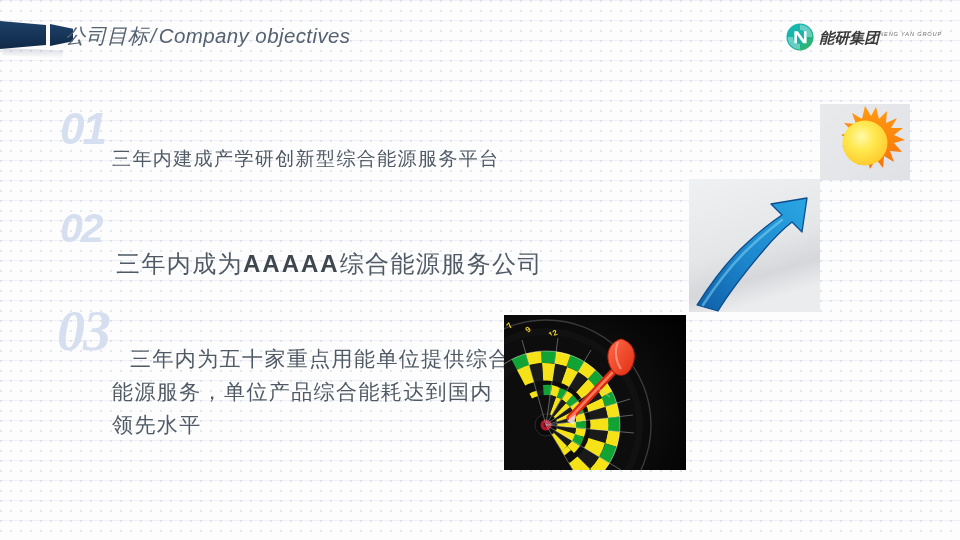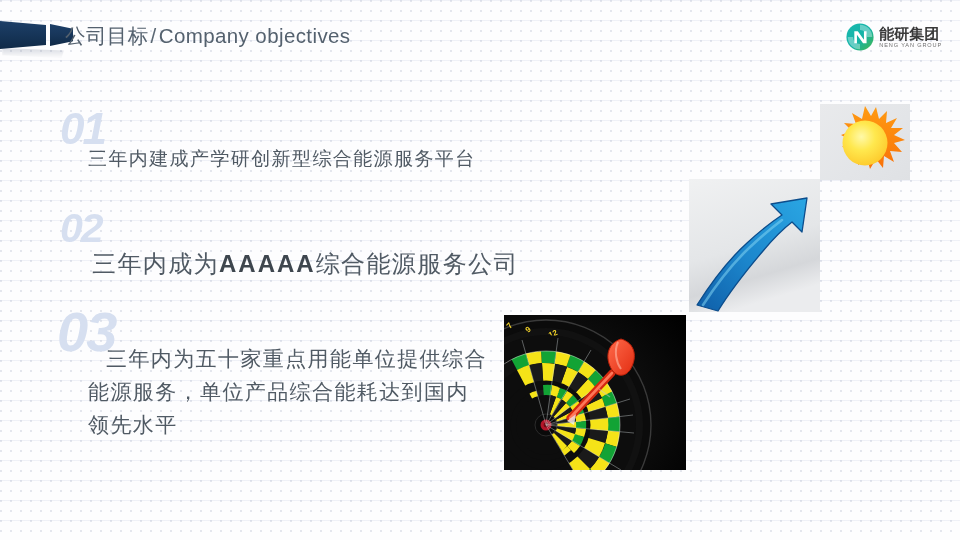--- a/index.html
+++ b/index.html
@@ -12,21 +12,21 @@
   #slide{
     position:relative;width:960px;height:540px;
     background-color:#fdfdfe;
     background-image:
       radial-gradient(circle at 1px 1px, rgba(190,196,214,.40) 0.9px, transparent 1.1px),
       linear-gradient(to bottom, rgba(228,231,240,.55) 1px, transparent 1px);
     background-size:10px 10px, 10px 20px;
     overflow:hidden;
   }
   
-  #header{position:absolute;left:0;top:0;width:960px;height:72px;}
+  #header{position:absolute;left:0;top:0;width:960px;height:72px;font-style:italic;}
   .banner-wrap{position:absolute;left:0;top:18px;width:72px;height:34px;}
   .banner-a{
     position:absolute;left:0;top:3px;width:46px;height:28px;
     background:linear-gradient(to bottom,#1d3f68 0%,#17365a 45%,#102a47 100%);
     clip-path:polygon(0 0,100% 14%,100% 86%,0 100%);
   }
   .banner-b{
     position:absolute;left:50px;top:6px;width:23px;height:22px;
     background:linear-gradient(to bottom,#1d3f68 0%,#17365a 50%,#102a47 100%);
     clip-path:polygon(0 0,100% 22%,100% 78%,0 100%);
@@ -39,37 +39,37 @@
   }
   #slide-title{
     position:absolute;left:65px;top:22px;
     font-size:20.5px;letter-spacing:.4px;color:#54616e;white-space:nowrap;
   }
   #slide-title .cn{color:#54616e;}
   #slide-title .sep{color:#5a6773;padding:0 2px;}
   
   #logo{position:absolute;right:18px;top:22px;height:30px;display:flex;align-items:center;gap:5px;}
   #logo-mark{width:28px;height:28px;flex:0 0 28px;}
-  #logo-text{display:flex;flex-direction:column;justify-content:center;line-height:1;}
+  #logo-text{display:flex;flex-direction:row;justify-content:center;line-height:1;}
   #logo-cn{font-size:15px;font-weight:bold;color:#3a3a3a;letter-spacing:0px;}
   #logo-en{font-size:5.6px;color:#6f6f6f;letter-spacing:.85px;margin-top:2px;}
   
   #objectives{position:absolute;left:0;top:104px;width:560px;}
   .obj{position:relative;}
   .obj-num{
     position:absolute;font-style:italic;font-weight:bold;
     color:#d6dff0;letter-spacing:-2px;user-select:none;
   }
-  .obj-text{position:absolute;color:#505a64;white-space:pre-wrap;}
+  .obj-text{position:absolute;color:#505a64;white-space:pre-wrap;margin-left:24px;}
   #obj1 .obj-num{left:60px;top:0px;font-size:44px;}
   #obj1 .obj-text{left:88px;top:42px;font-size:19px;letter-spacing:1.4px;}
   #obj2 .obj-num{left:60px;top:101px;font-size:41px;}
   #obj2 .obj-text{left:92px;top:144px;font-size:24px;letter-spacing:1.4px;}
   #obj2 .obj-text b{font-weight:bold;color:#3e464e;letter-spacing:2px;}
-  #obj3 .obj-num{left:57px;top:195px;font-size:56px;}
+  #obj3 .obj-num{left:57px;top:195px;font-size:56px;font-family:Liberation Serif, serif;}
   #obj3 .obj-text{left:88px;top:238px;font-size:21px;letter-spacing:1.4px;line-height:33px;width:400px;text-indent:18px;}
   
   .pic{position:absolute;}
   #pic-sun{left:820px;top:104px;width:90px;height:76px;background:linear-gradient(135deg,#e9eaec 0%,#e3e5e8 60%,#dfe1e4 100%);}
   #pic-arrow{left:689px;top:179px;width:131px;height:133px;background:linear-gradient(160deg,#ededee 0%,#e7e8ea 45%,#d9dbde 75%,#e9eaec 100%);}
   #pic-dart{left:504px;top:315px;width:182px;height:155px;background:radial-gradient(ellipse at 22% 62%, #1d1d1d 0%, #121212 35%, #070707 70%, #000 100%);}
   .pic svg{display:block;width:100%;height:100%;}
 </style>
 </head>
 <body>

